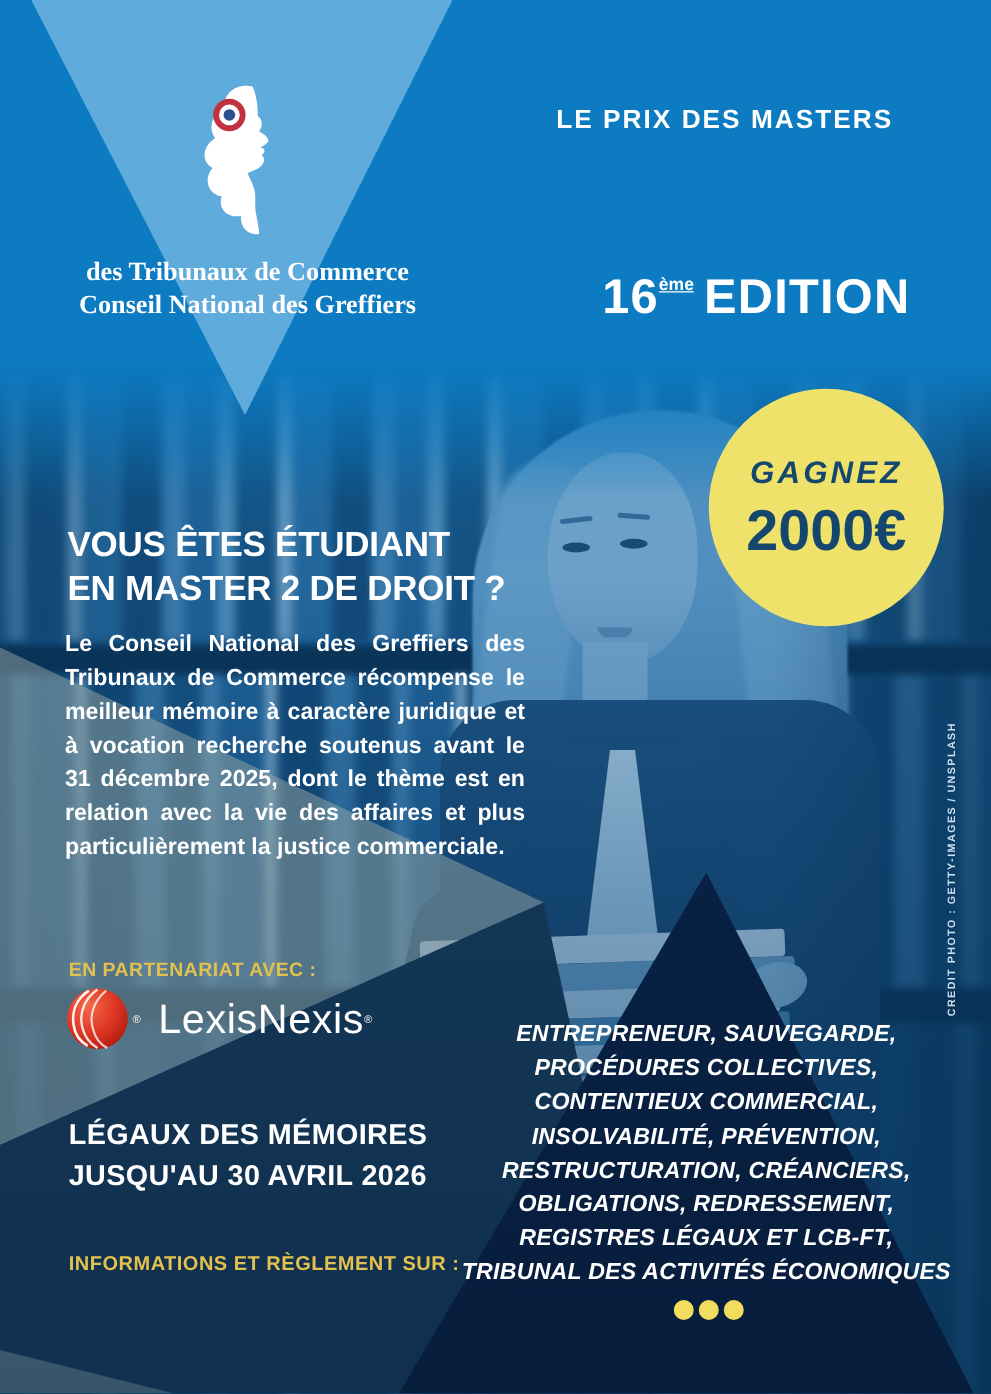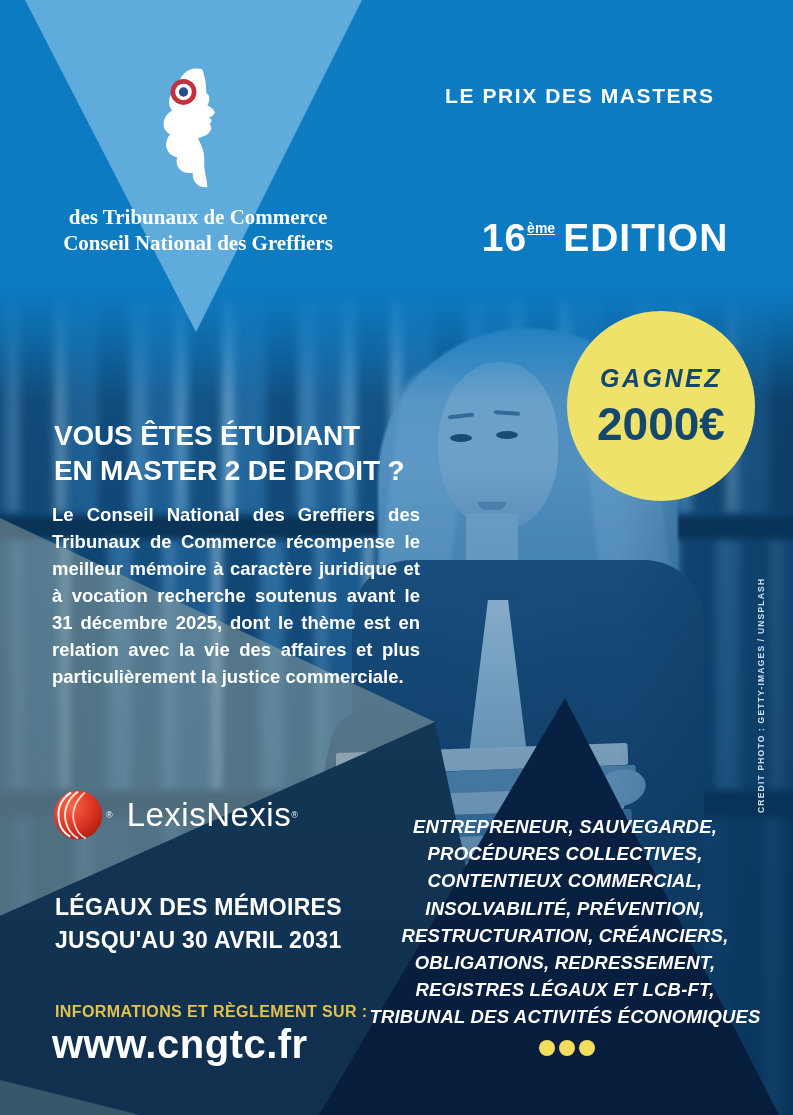--- a/index.html
+++ b/index.html
@@ -189,20 +189,21 @@
     <div class="gagnez">GAGNEZ</div>
     <div class="amount">2000€</div>
   </div>
 
   <div class="abs question">
     <div>VOUS ÊTES ÉTUDIANT</div>
     <div>EN MASTER 2 DE DROIT ?</div>
   </div>
   <div class="abs body-par">Le Conseil National des Greffiers des Tribunaux de Commerce récompense le meilleur mémoire à caractère juridique et à vocation recherche soutenus avant le 31 décembre 2025, dont le thème est en relation avec la vie des affaires et plus particulièrement la justice commerciale.</div>
 
+  <div class="abs partner-label">EN PARTENARIAT AVEC :</div>
   <div class="abs lexis">
     <svg width="52" height="52" viewBox="0 0 60 60">
       <defs>
         <radialGradient id="lng" cx="35%" cy="30%" r="75%">
           <stop offset="0%" stop-color="#F4694A"></stop>
           <stop offset="55%" stop-color="#E03A26"></stop>
           <stop offset="100%" stop-color="#B51D12"></stop>
         </radialGradient>
       </defs>
       <circle cx="30" cy="30" r="28" fill="url(#lng)"></circle>
@@ -210,25 +211,24 @@
       <path d="M30,3 C17,12 13,26 16,38 C18,46 23,53 30,57" stroke="#fff" stroke-width="2.2" fill="none" opacity="0.85"></path>
       <path d="M38,4 C26,14 22,28 26,40 C28,48 33,54 39,57" stroke="#fff" stroke-width="2" fill="none" opacity="0.75"></path>
     </svg>
       <sup class="reg globe-reg">®</sup>
     <span class="lexis-name">LexisNexis</span>
       <sup class="reg">®</sup>
   </div>
 
   <div class="abs deadline">
     <div>LÉGAUX DES MÉMOIRES</div>
-    <div>JUSQU'AU 30 AVRIL 2031</div>
+    <div>JUSQU'AU 30 AVRIL 2026</div>
   </div>
 
   <div class="abs info-label">INFORMATIONS ET RÈGLEMENT SUR :</div>
-  <div class="abs website">www.cngtc.fr</div>
 
   <div class="abs topics">
     <div>ENTREPRENEUR, SAUVEGARDE,</div>
     <div>PROCÉDURES COLLECTIVES,</div>
     <div>CONTENTIEUX COMMERCIAL,</div>
     <div>INSOLVABILITÉ, PRÉVENTION,</div>
     <div>RESTRUCTURATION, CRÉANCIERS,</div>
     <div>OBLIGATIONS, REDRESSEMENT,</div>
     <div>REGISTRES LÉGAUX ET LCB-FT,</div>
     <div>TRIBUNAL DES ACTIVITÉS ÉCONOMIQUES</div>

